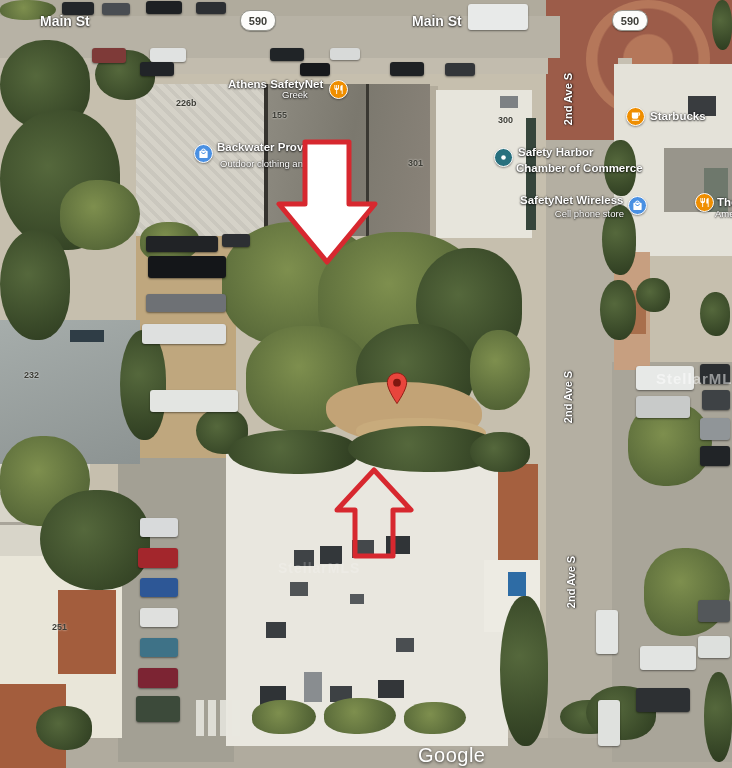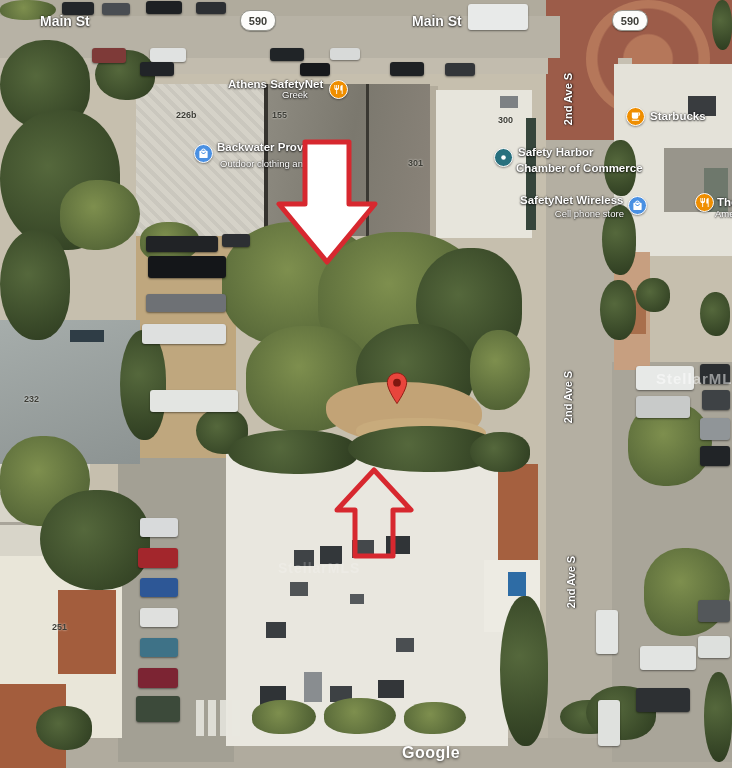--- a/index.html
+++ b/index.html
@@ -29,22 +29,22 @@
   .poi-sub{font-size:9.5px;font-weight:400;}
   .poi-icon{position:absolute;width:19px;height:19px;border-radius:50%;
     border:1.5px solid #fff;box-sizing:border-box;box-shadow:0 1px 2px rgba(0,0,0,.4);
     display:flex;align-items:center;justify-content:center;}
   .icon-orange{background:#EF8E00;}
   .icon-blue{background:#4A90E2;}
   .icon-teal{background:#27707E;}
   .wm{position:absolute;color:rgba(255,255,255,.5);font-weight:600;font-size:15px;
     letter-spacing:1px;white-space:nowrap;}
   .wm-faint{color:rgba(255,255,255,.2);font-size:14px;}
-  .google-logo{position:absolute;color:#fff;font-size:16px;font-weight:700;letter-spacing:.5px;
-    text-shadow:0 1px 3px rgba(0,0,0,.7);}
+  .google-logo{position:absolute;color:#fff;font-size:20px;font-weight:400;letter-spacing:.5px;
+    text-shadow:0 1px 3px rgba(0,0,0,.7);margin-left:16px;}
   .stripe{position:absolute;background:#e9e7e0;opacity:.85;}
 </style>
 </head>
 <body>
 
 <div id="map">
 
   <div class="abs" style="left:0;top:0;width:732px;height:18px;background:#b0ab9d;"></div>
   <div class="abs" style="left:546px;top:0;width:186px;height:142px;background:#9c5c49;"></div>
   <div class="abs" style="left:586px;top:0;width:124px;height:118px;border-radius:50%;
@@ -202,25 +202,25 @@
   <div class="shield" style="left:240px;top:10px;">
       <span>590</span>
     </div>
   <div class="shield" style="left:612px;top:10px;">
       <span>590</span>
     </div>
   <div class="label vlabel" style="left:536px;top:93px;">2nd Ave S</div>
   <div class="label vlabel" style="left:536px;top:391px;">2nd Ave S</div>
   <div class="label vlabel" style="left:539px;top:576px;">2nd Ave S</div>
 
-  <div class="bnum" style="left:176px;top:110px;">226b</div>
+  <div class="bnum" style="left:176px;top:98px;">226b</div>
   <div class="bnum" style="left:272px;top:110px;">155</div>
   <div class="bnum" style="left:408px;top:158px;">301</div>
   <div class="bnum" style="left:498px;top:115px;">300</div>
-  <div class="bnum" style="left:24px;top:370px;margin-top:24px;">232</div>
+  <div class="bnum" style="left:24px;top:370px;">232</div>
   <div class="bnum" style="left:52px;top:622px;">251</div>
 
   <div class="label poi-name" style="left:228px;top:78px;">Athens SafetyNet</div>
   <div class="label poi-sub" style="left:282px;top:89px;">Greek</div>
   <div class="poi-icon icon-orange" style="left:329px;top:80px;">
     <svg width="11" height="11" viewBox="0 0 24 24">
         <path fill="#fff" d="M16 6v8h3v8h2V2c-2.76 0-5 2.24-5 4zm-5 3H9V2H7v7H5V2H3v7c0 2.21 1.79 4 4 4v9h2v-9c2.21 0 4-1.79 4-4V2h-2v7z"></path>
       </svg>
   </div>
 

